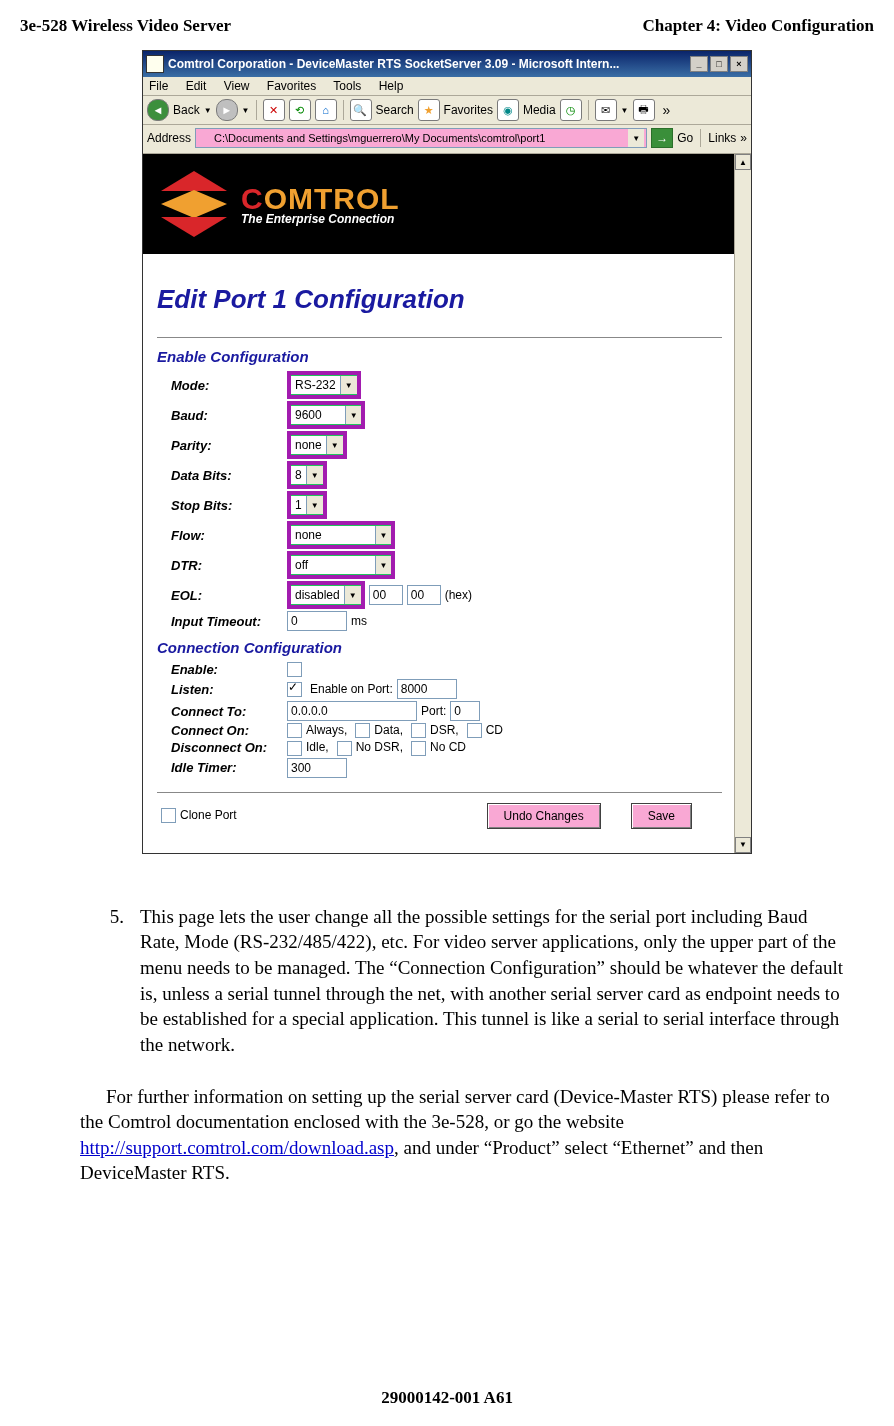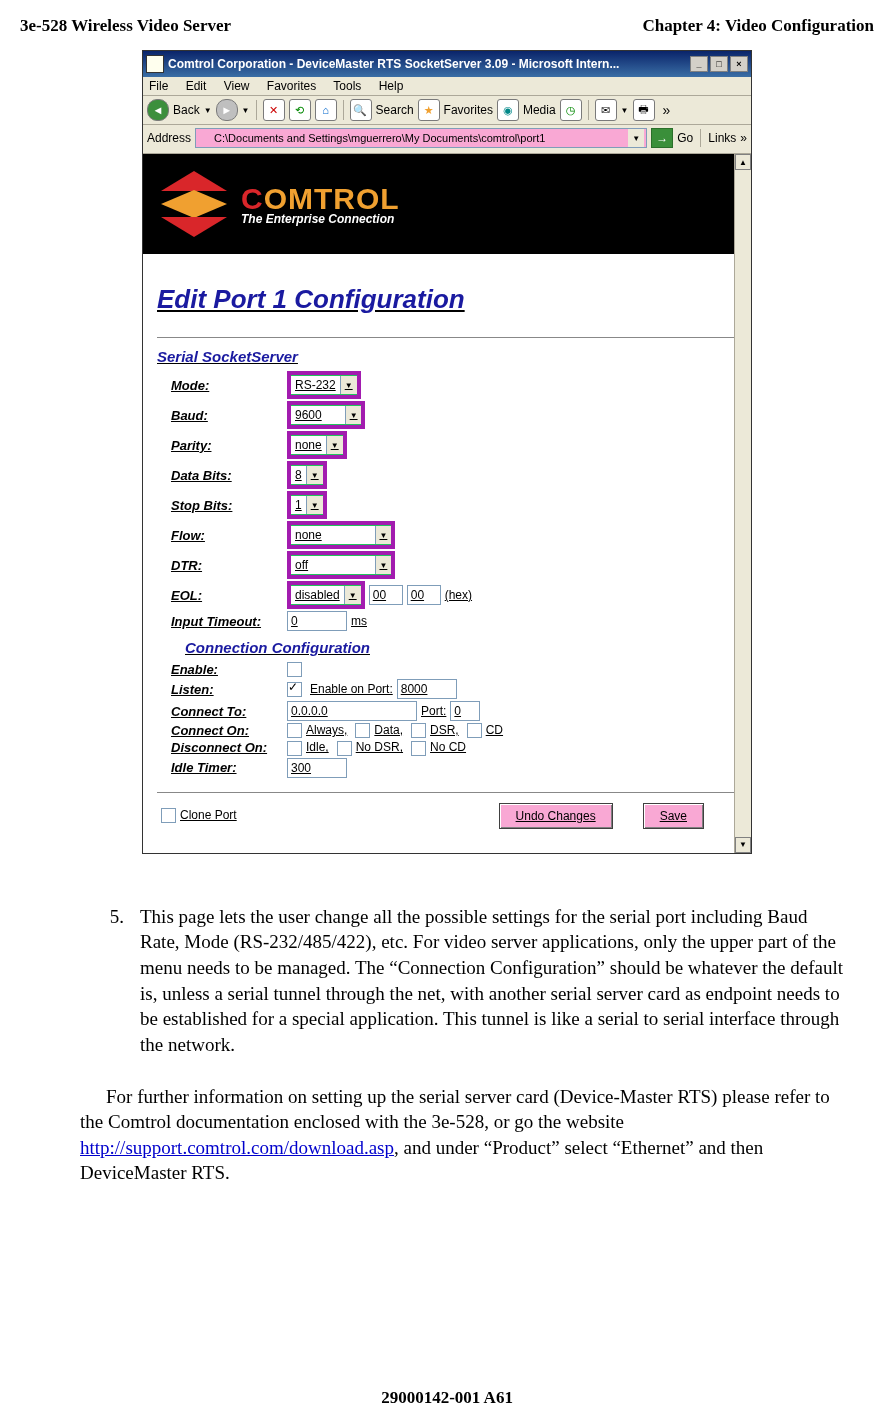--- a/index.html
+++ b/index.html
@@ -96,21 +96,21 @@
   }
   .logo-diamond .half { position:absolute; width:0; height:0; border-left:33px solid transparent; border-right:33px solid transparent;}
   .logo-diamond .top1 { border-bottom:20px solid #d9262a; top:0;}
   .logo-diamond .top2 { border-bottom:14px solid #f0a030; top:19px;}
   .logo-diamond .bot1 { border-top:14px solid #f0a030; top:33px;}
   .logo-diamond .bot2 { border-top:20px solid #d9262a; top:46px;}
   .logo-text { color:#f0a030; font-family:Arial, sans-serif;}
   .logo-text .big { font-size:30px; font-weight:900; letter-spacing:1px;}
   .logo-text .big .first { color:#d9262a;}
   .logo-text .sub { color:#fff; font-size:12px; font-style:italic; font-weight:bold; margin-top:-4px;}
-  .page-body { padding:18px 0 10px 14px; font-family:Verdana, Geneva, sans-serif; color:#000;text-decoration:underline;}
+  .page-body { padding:18px 12px 10px 14px; font-family:Verdana, Geneva, sans-serif; color:#000;}
   .h1 { color:#1a1aa0; font-size:26px; font-weight:900; font-style:italic; margin:12px 0 22px 0;}
   .hr { border:none; border-top:1px solid #888; margin:4px 0 10px 0;}
   .sect { color:#1a1aa0; font-weight:900; font-style:italic; font-size:15px; margin:4px 0 6px 0;}
   .frow { display:flex; align-items:center; margin:2px 0; }
   .flabel { width:130px; font-weight:900; font-style:italic; font-size:13px; padding-left:14px; box-sizing:border-box;}
   .finput { height:20px; border:1px solid #7f9db9; background:#fff; font-size:12px; padding:0 3px; box-sizing:border-box; display:inline-flex; align-items:center;}
   .fselect { height:20px; border:4px solid #a21caf; background:#22c55e; font-size:12px; display:inline-flex; align-items:center;}
   .fselect .stxt { background:#fff; height:18px; display:inline-flex; align-items:center; padding:0 4px;}
   .fselect .dd { width:16px; height:18px; background:#ece9d8; border-left:1px solid #7f9db9; display:flex; align-items:center; justify-content:center; font-size:8px;}
   .cb { width:13px; height:13px; border:1px solid #7f9db9; background:#fff; display:inline-block; vertical-align:middle; margin-right:4px; position:relative;}
@@ -212,21 +212,21 @@
           <div class="logo-text">
             <div class="big"><span class="first">C</span>OMTROL</div>
             <div class="sub">The Enterprise Connection</div>
           </div>
         </div>
 
         <div class="page-body">
           <div class="h1">Edit Port 1 Configuration</div>
           <hr class="hr">
 
-          <div class="sect">Serial SocketServer</div>
+          <div class="sect">Enable Configuration</div>
 
           <div class="frow">
             <span class="flabel">Mode:</span>
             <span class="fselect">
                 <span class="stxt">RS-232</span>
                 <span class="dd">▼</span>
               </span>
           </div>
           <div class="frow">
             <span class="flabel">Baud:</span>
@@ -283,21 +283,21 @@
             </span>
           </div>
           <div class="frow">
             <span class="flabel" style="width:130px;">Input Timeout:</span>
             <span class="fvals">
               <span class="finput" style="width:60px;">0</span>
               <span>ms</span>
             </span>
           </div>
 
-          <div class="sect" style="margin-top:8px;margin-left:28px;">Connection Configuration</div>
+          <div class="sect" style="margin-top:8px;">Connection Configuration</div>
 
           <div class="frow">
             <span class="flabel">Enable:</span>
             <span class="cb"></span>
           </div>
           <div class="frow">
             <span class="flabel">Listen:</span>
             <span class="fvals">
               <span class="cb checked"></span>
               <span>Enable on Port:</span>

